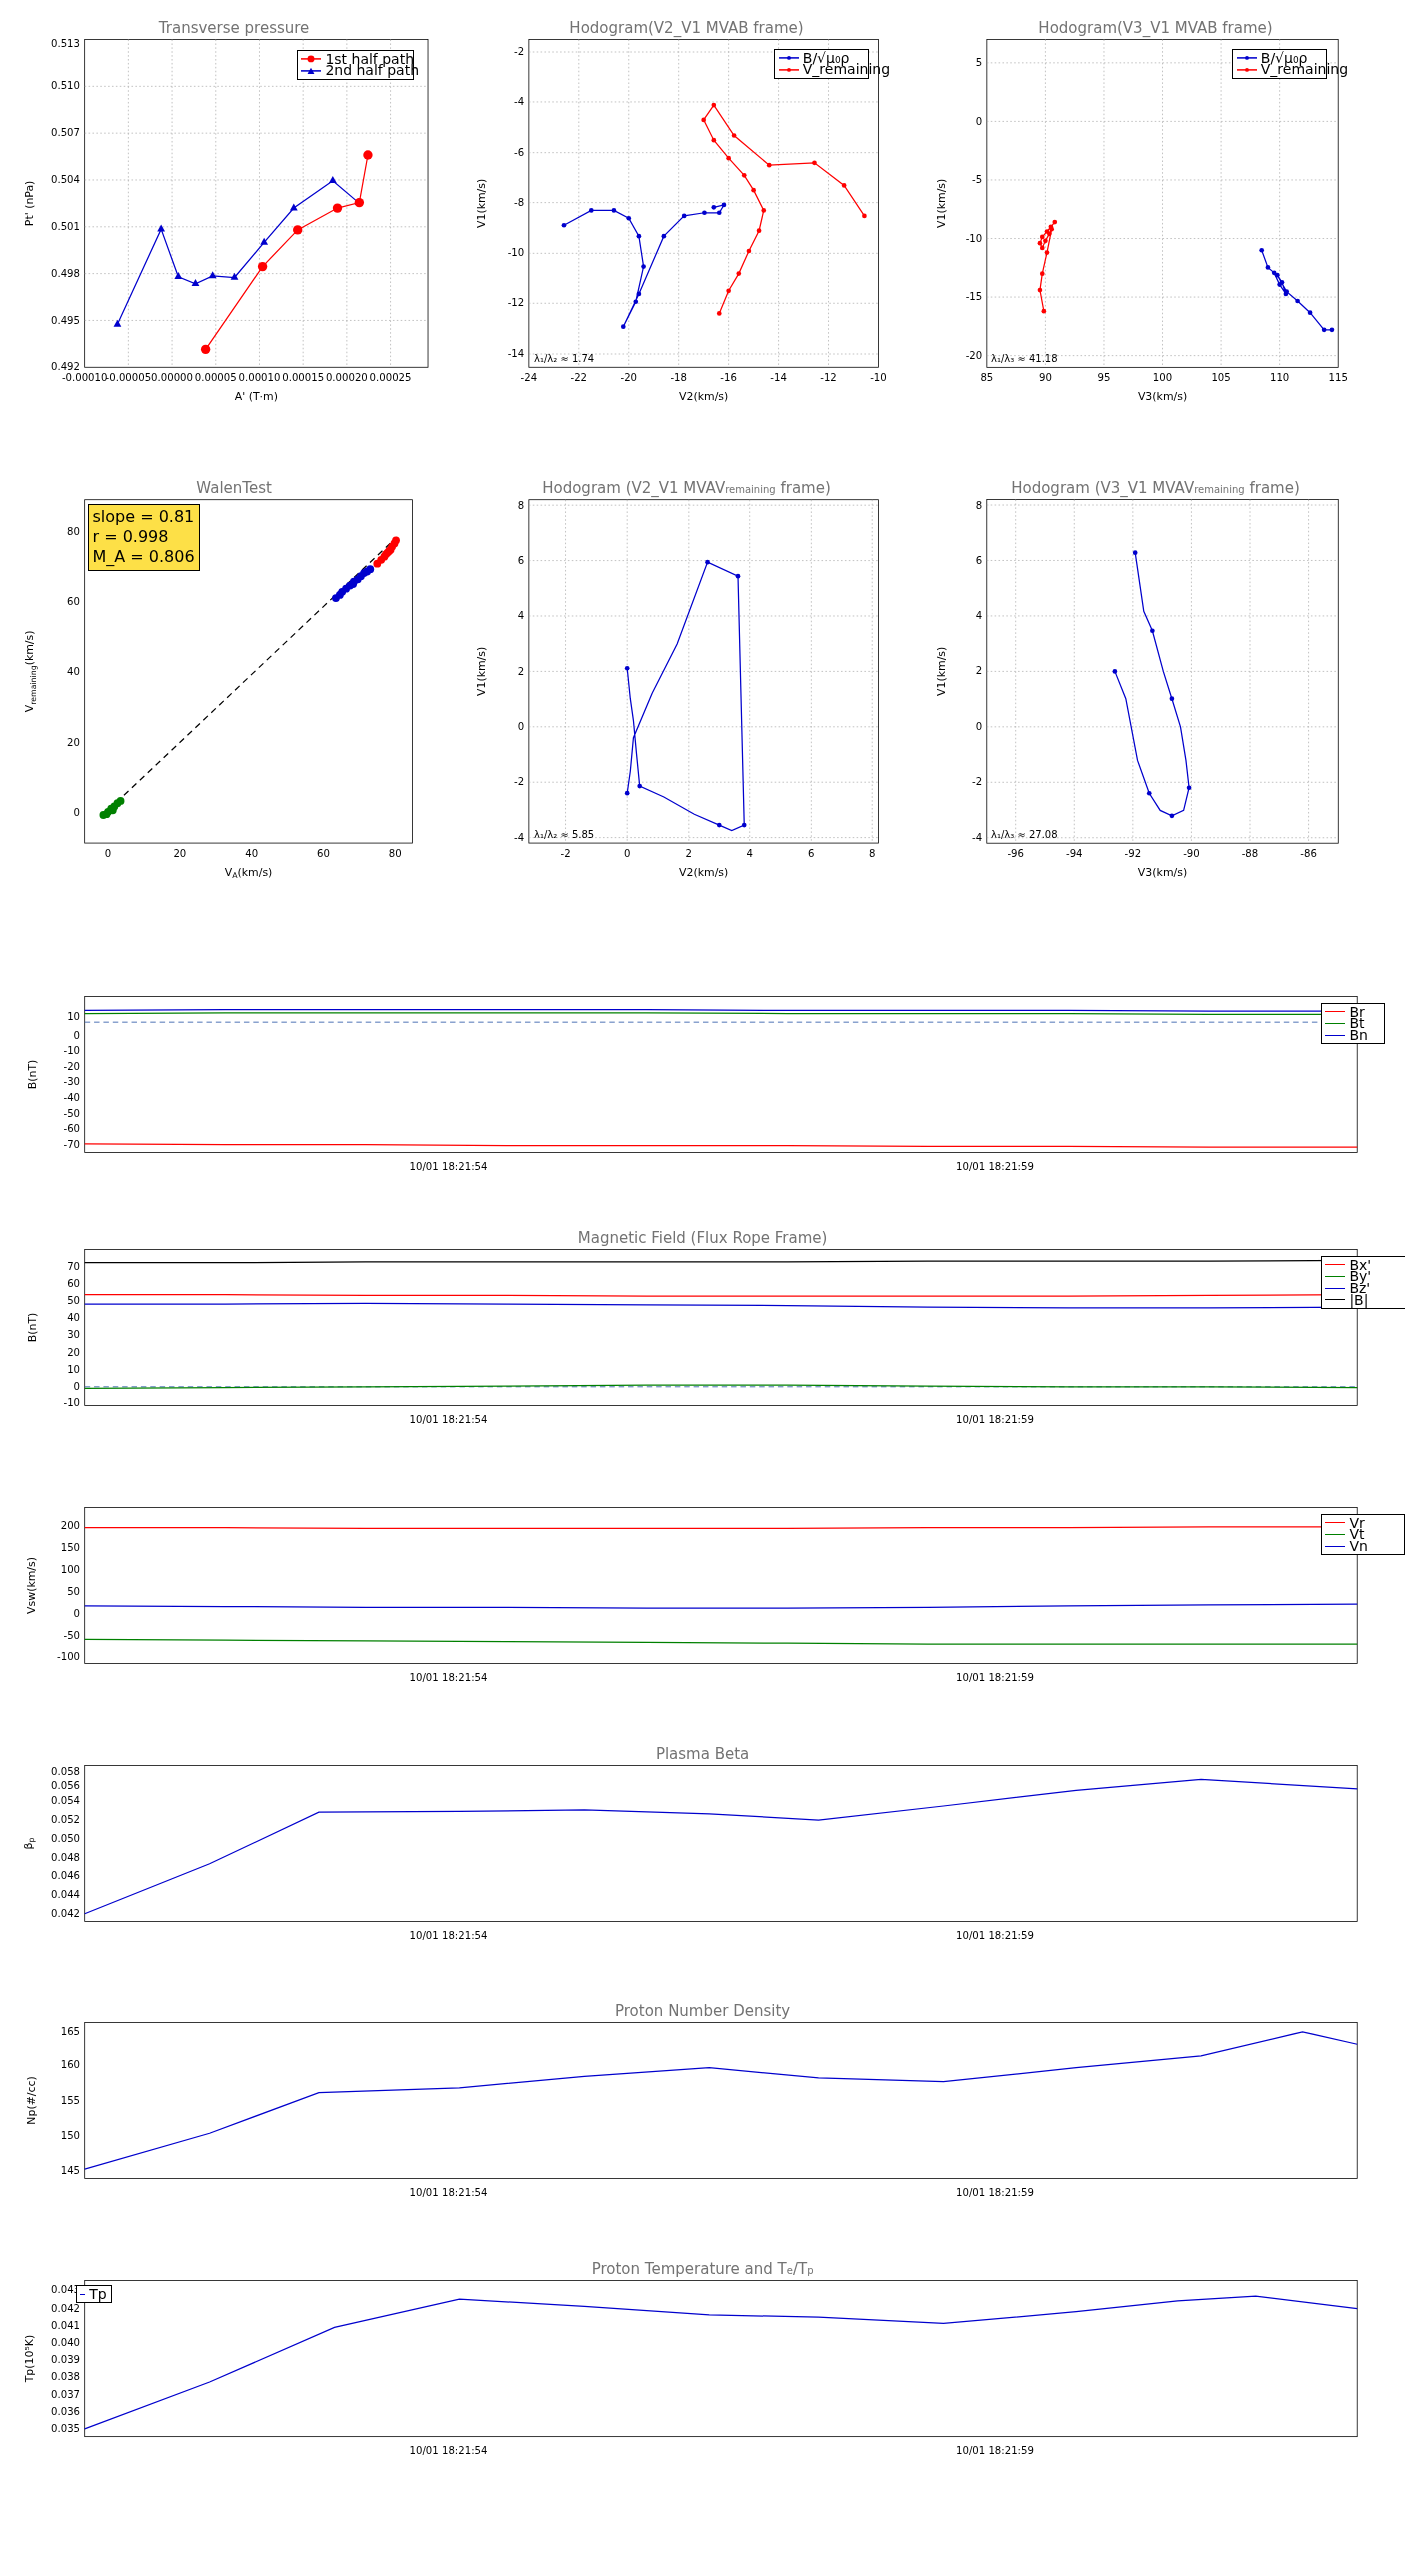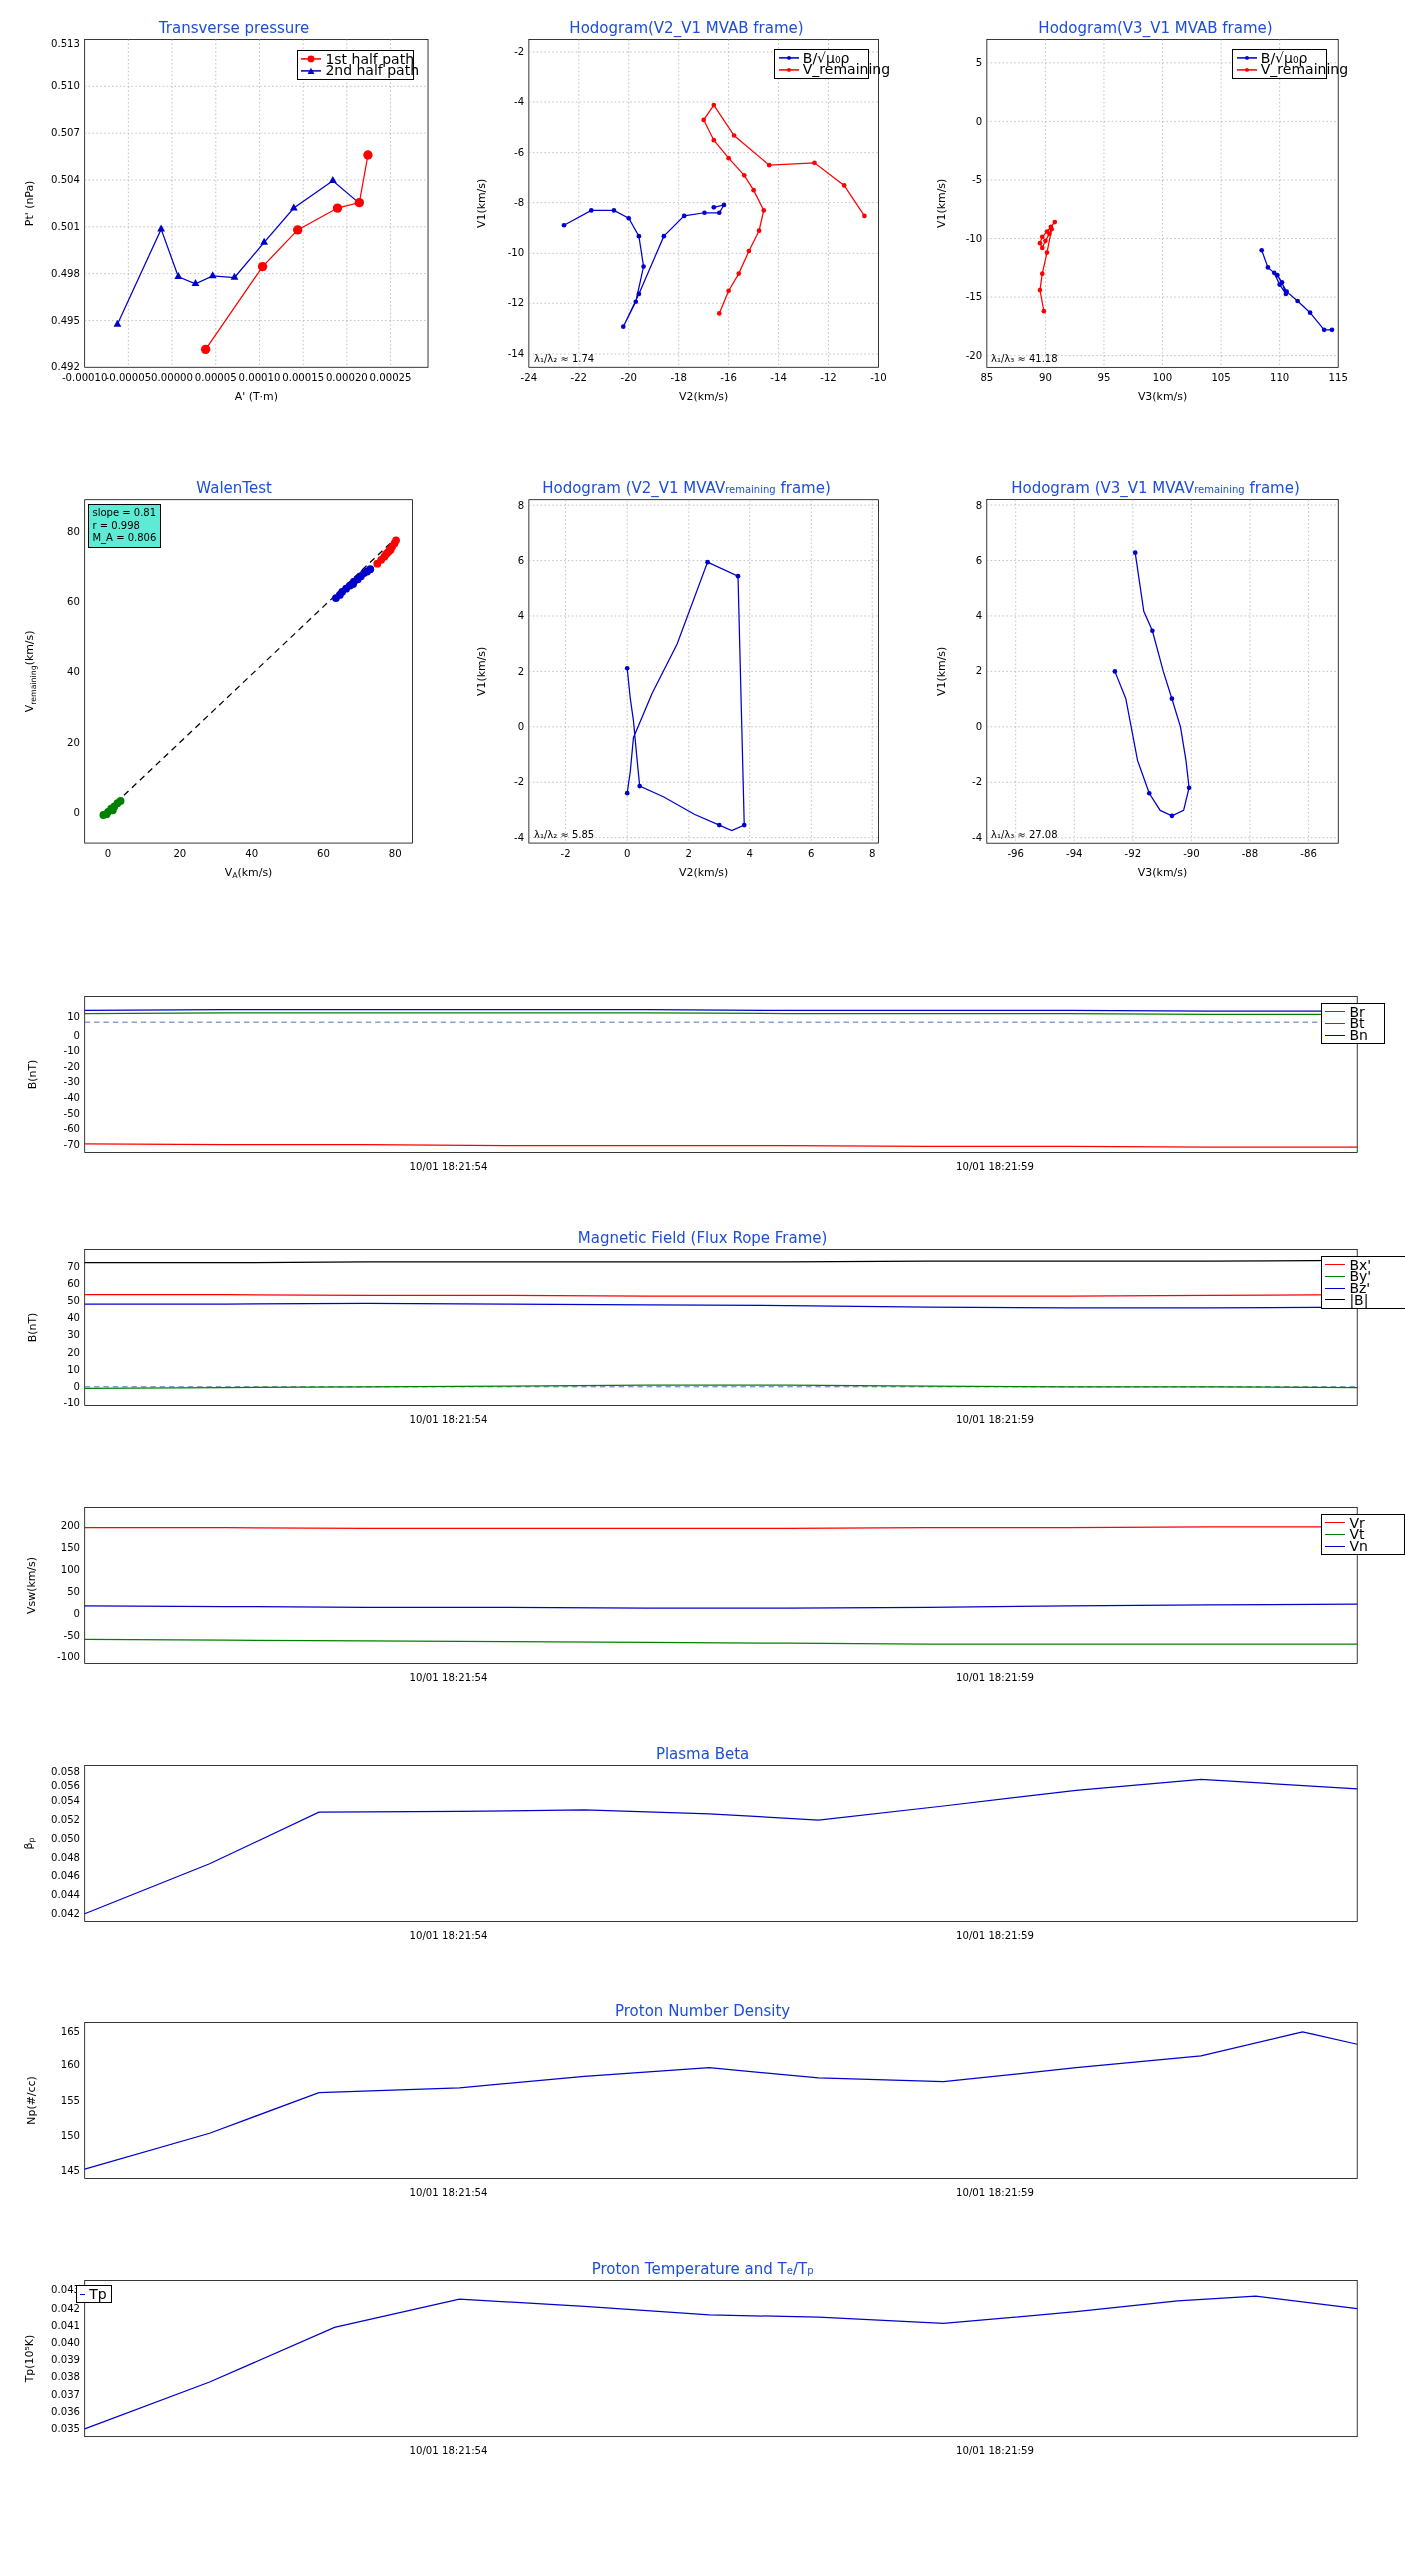--- a/index.html
+++ b/index.html
@@ -1,28 +1,28 @@
 <!DOCTYPE html>
 <html style="font-size:12.5px"><head>
 <meta charset="utf-8">
 <style>
   html,body{margin:0;padding:0;background:#ffffff;}
   body{width:1405px;height:2576px;font-family:"DejaVu Sans",sans-serif;color:#000;}
   .page{position:relative;width:1405px;height:2576px;}
   .panel{position:absolute;}
-  .ptitle{position:absolute;width:100%;text-align:center;font-size:15px;color:#1d4ed8;}
+  .ptitle{position:absolute;width:100%;text-align:center;font-size:15px;color:#737373;}
   svg{display:block;}
   .tick{font-size:13px;fill:#000;}
   .axlabel{font-size:14px;fill:#000;}
   .legendbox{position:absolute;border:0.8px solid #000;background:#fff;font-size:14px;padding:2.3px 3.9px;box-sizing:border-box;}
   .legrow{display:flex;align-items:center;height:11.7px;white-space:nowrap;}
   .legline{display:inline-block;width:20px;height:0;border-top:1.6px solid #000;margin-right:3.9px;}
   .legmark{position:relative;display:inline-block;width:20px;height:7.8px;margin-right:3.9px;}
   .annot{position:absolute;font-size:10px;}
-  .txtbox{position:absolute;border:0.8px solid #000;background:#5eead4;font-size:10px;padding:2.3px 3.9px;line-height:1.25;}
+  .txtbox{position:absolute;border:0.8px solid #000;background:#fde047;font-size:16px;padding:2.3px 3.9px;line-height:1.25;}
 </style>
 </head>
 <body>
 
 <div class="page">
 
   <div class="panel" style="left:15.6px;top:15.6px;width:437px;height:406px;">
     <div class="ptitle" style="top:3.1px;left:0;">Transverse pressure</div>
     <svg width="437" height="406" viewBox="0 0 560 520">
       <g transform="translate(88,30)">

